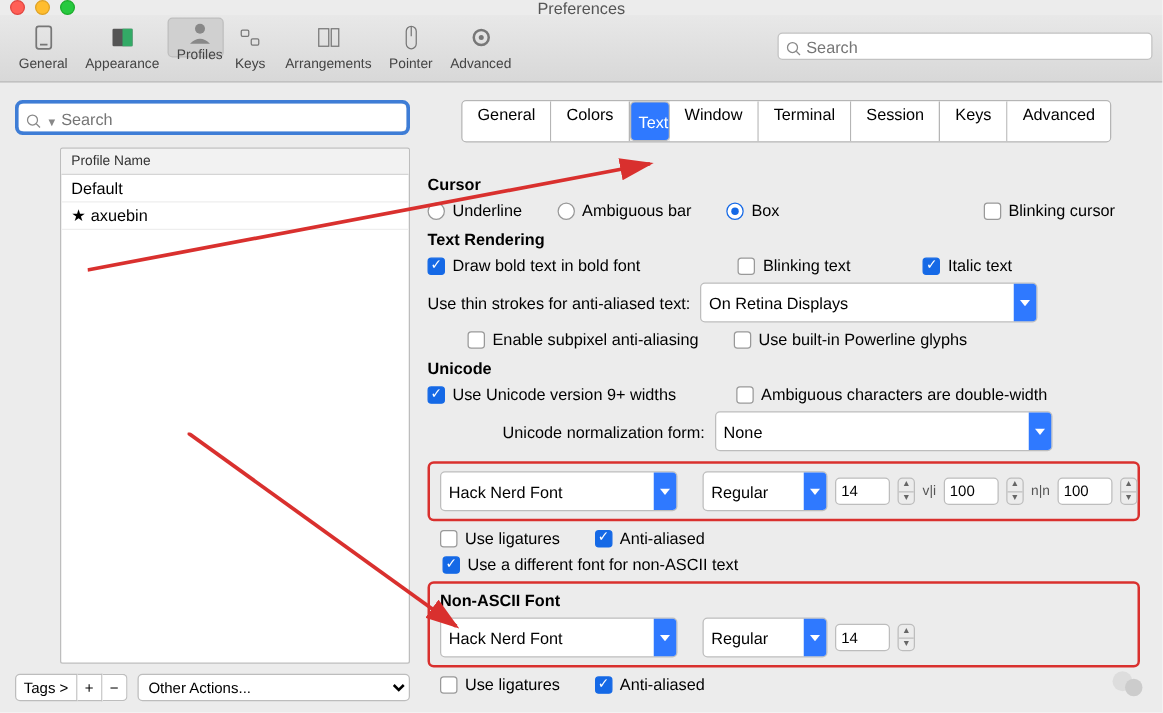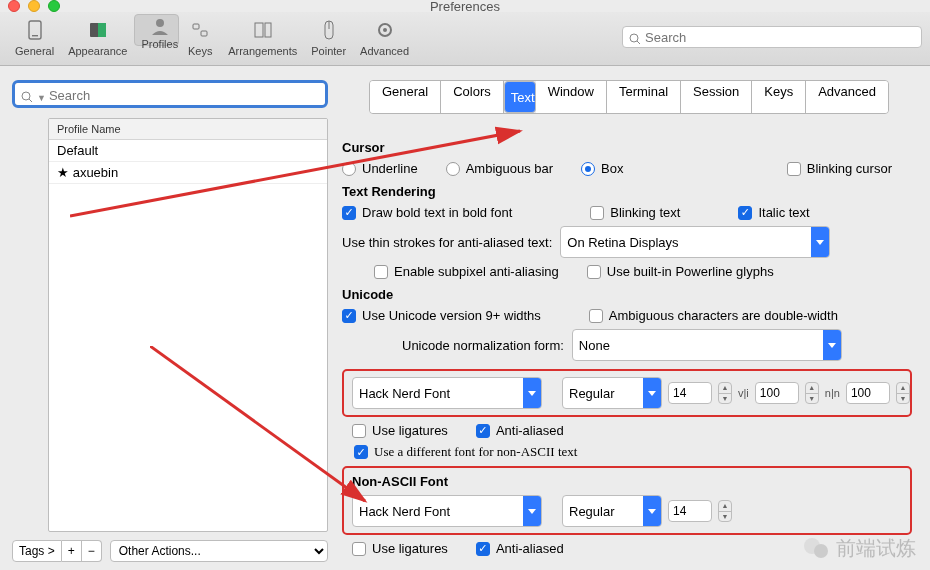--- a/index.html
+++ b/index.html
@@ -315,21 +315,21 @@
         <div class="row" style="padding-left:10px;">
           <label class="check">
               <span class="cbox"></span>
               <span>Use ligatures</span>
             </label>
           <label class="check">
               <span class="cbox on"></span>
               <span>Anti-aliased</span>
             </label>
         </div>
-        <div class="row" style="padding-left:12px;font-family:Liberation Serif, serif;">
+        <div class="row" style="padding-left:12px;">
           <label class="check">
               <span class="cbox on"></span>
               <span>Use a different font for non-ASCII text</span>
             </label>
         </div>
 
         <div class="hl-box">
           <div class="sec-title">Non-ASCII Font</div>
           <div class="row" style="margin-bottom:0; position:relative;">
             <div class="sel" style="width:190px;">
@@ -377,16 +377,15 @@
           </marker>
         </defs>
       <line x1="0" y1="0" x2="215" y2="155" stroke="#d9302e" stroke-width="3" marker-end="url(#ah2)"></line>
     </svg>
 
     <div class="watermark">
       <svg width="28" height="28">
           <circle cx="10" cy="12" r="8" fill="#ddd"></circle>
           <circle cx="19" cy="17" r="7" fill="#ccc"></circle>
         </svg>
-      <span>前端试炼</span>
     </div>
   </div>
 </div>
 
 </body></html>

